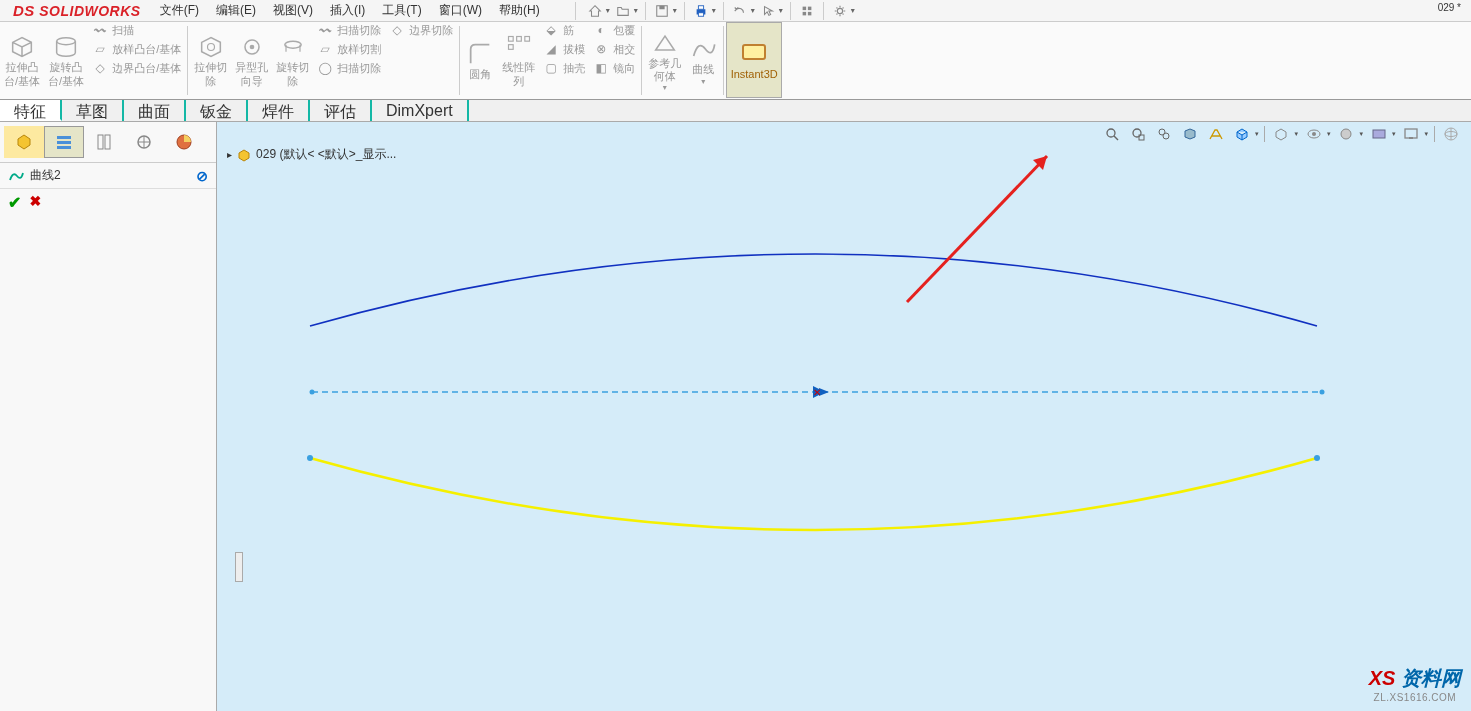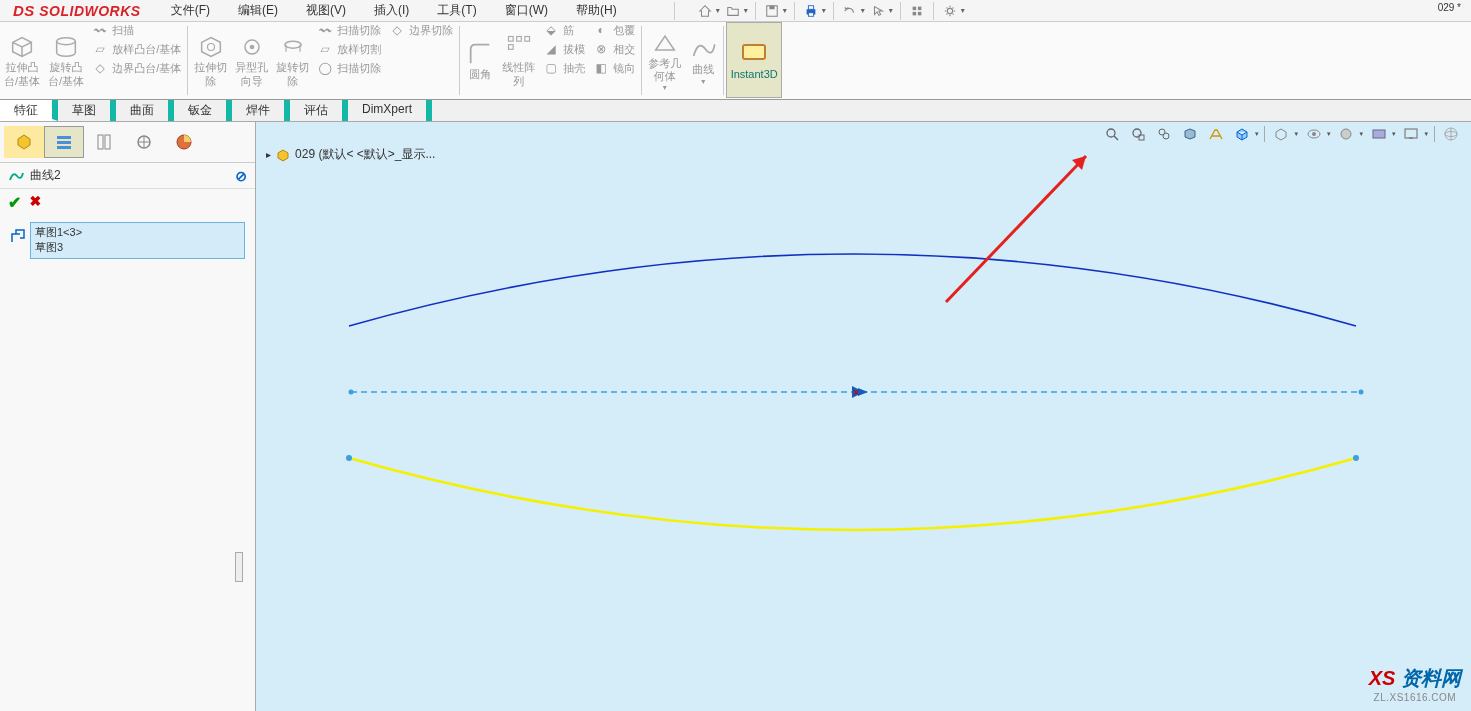--- a/index.html
+++ b/index.html
@@ -1,54 +1,54 @@
 <!DOCTYPE html>
 <html><head>
 <meta charset="utf-8">
 <style>
   * { box-sizing: border-box; margin: 0; padding: 0; }
   body { font-family: "Microsoft YaHei", Arial, sans-serif; font-size: 12px; color: #333; background: #fff; width: 1471px; height: 711px; overflow: hidden; position: relative; }
   
   
-  .menubar { display: flex; align-items: center; height: 22px; border-bottom: 1px solid #ccc; padding: 0 5px; gap: 16px; background: #f5f5f5; position: relative; }
+  .menubar { display: flex; align-items: center; height: 22px; border-bottom: 1px solid #ccc; padding: 0 5px; gap: 5px; background: #f5f5f5; position: relative; }
   .logo { color: #da2128; font-weight: bold; font-style: italic; font-size: 14px; padding: 0 8px; letter-spacing: 0.5px; }
   .logo .ds { font-size: 15px; }
   .menu-item { padding: 2px 6px; cursor: pointer; }
   .menu-pin { color: #0aa; padding: 0 8px; font-size: 14px; }
   .menu-sep { width: 1px; height: 18px; background: #ccc; margin: 0 3px; }
   .qat { display: flex; align-items: center; gap: 4px; padding: 0 2px; }
   .qat-icon { width: 18px; height: 18px; display: flex; align-items: center; justify-content: center; color: #777; cursor: pointer; }
   .qat-icon svg { width: 14px; height: 14px; }
   .qat-dd { font-size: 8px; color: #666; margin-left: -2px; }
   .doc-title { position: absolute; right: 10px; top: 2px; font-size: 10px; color: #333; }
   
   
   .ribbon { display: flex; height: 78px; border-bottom: 1px solid #999; background: #fafafa; }
   .ribbon-sep { width: 1px; background: #ccc; margin: 4px 2px; }
   .rb-btn { display: flex; flex-direction: column; align-items: center; justify-content: center; padding: 2px 4px; text-align: center; color: #999; cursor: pointer; min-width: 36px; }
-  .rb-btn.enabled { color: #0f766e; }
+  .rb-btn.enabled { color: #a16207; }
   .rb-btn.small { flex-direction: row; gap: 4px; justify-content: flex-start; text-align: left; padding: 1px 4px; min-width: auto; line-height: 1.3; }
   .rb-icon { width: 28px; height: 28px; display: flex; align-items: center; justify-content: center; font-size: 20px; }
   .rb-icon.sm { width: 16px; height: 16px; font-size: 12px; }
   .rb-lbl { font-size: 11px; line-height: 1.2; white-space: pre-line; }
   .rb-col { display: flex; flex-direction: column; justify-content: flex-start; gap: 1px; }
   .rb-row { display: flex; }
   .instant3d { background: #e5e5c8; border: 1px solid #aaa; width: 56px; height: 76px; }
   .instant3d .rb-icon { background: #fff0a0; border: 2px solid #c08030; border-radius: 3px; width: 24px; height: 16px; margin-top: 6px; }
   
   
   .feat-tabs { display: flex; background: #f0f0f0; border-bottom: 1px solid #aaa; height: 22px; }
-  .feat-tab { padding: 2px 14px; border-right: 6px solid #14b8a6; cursor: pointer; font-size: 12px; }
+  .feat-tab { padding: 2px 14px; border-right: 2px solid #14b8a6; cursor: pointer; font-size: 16px; }
   .feat-tab.active { background: #fff; border-bottom: 2px solid #fff; }
   
   
   .main { display: flex; height: calc(711px - 22px - 78px - 22px); position: relative; }
   
   
-  .left-panel { width: 256px; background: #f8f8f8; border-right: 1px solid #aaa; display: flex; flex-direction: column; }
+  .left-panel { width: 217px; background: #f8f8f8; border-right: 1px solid #aaa; display: flex; flex-direction: column; }
   .lp-icons { display: flex; border-bottom: 1px solid #ccc; padding: 4px; gap: 0; }
   .lp-icon { width: 40px; height: 32px; display: flex; align-items: center; justify-content: center; border: 1px solid transparent; cursor: pointer; }
   .lp-icon.active { background: #e5e5c8; border: 1px solid #999; }
   .lp-icon.first { background: #fde9a0; }
   .lp-header { display: flex; align-items: center; padding: 4px 8px; border-bottom: 1px solid #ddd; }
   .lp-header-title { flex: 1; font-size: 12px; }
   .lp-help { color: #0066cc; font-size: 14px; font-weight: bold; cursor: pointer; }
   .lp-ok-cancel { display: flex; gap: 8px; padding: 4px 8px; }
   .lp-ok { color: #090; font-size: 16px; font-weight: bold; cursor: pointer; }
   .lp-cancel { color: #c00; font-size: 14px; font-weight: bold; cursor: pointer; }
@@ -391,29 +391,20 @@
           <path d="M2 12 Q5 3 9 8 T15 5" fill="none" stroke="#0a8" stroke-width="1.8"></path>
         </svg>
       <div class="lp-header-title">曲线2</div>
       <div class="lp-help">⊘</div>
     </div>
     <div class="lp-ok-cancel">
       <div class="lp-ok">✔</div>
       <div class="lp-cancel">✖</div>
     </div>
     <div class="lp-section">
-      <div style="position:relative">
-        <svg class="lp-listbox-icon" width="16" height="16" viewBox="0 0 16 16" style="top:6px">
-            <path d="M2 14 L2 6 L10 6 M6 6 L6 2 L14 2 L14 10 L10 10" fill="none" stroke="#06c" stroke-width="1.5"></path>
-          </svg>
-        <div class="lp-listbox">
-          <div>草图1&lt;3&gt;</div>
-          <div>草图3</div>
-        </div>
-      </div>
     </div>
   </div>
 
   <div class="splitter"></div>
 
   <div class="viewport">
 
     <div class="vp-crumb">
       <span class="vp-crumb-arrow">▸</span>
       <svg width="16" height="16" viewBox="0 0 16 16">

